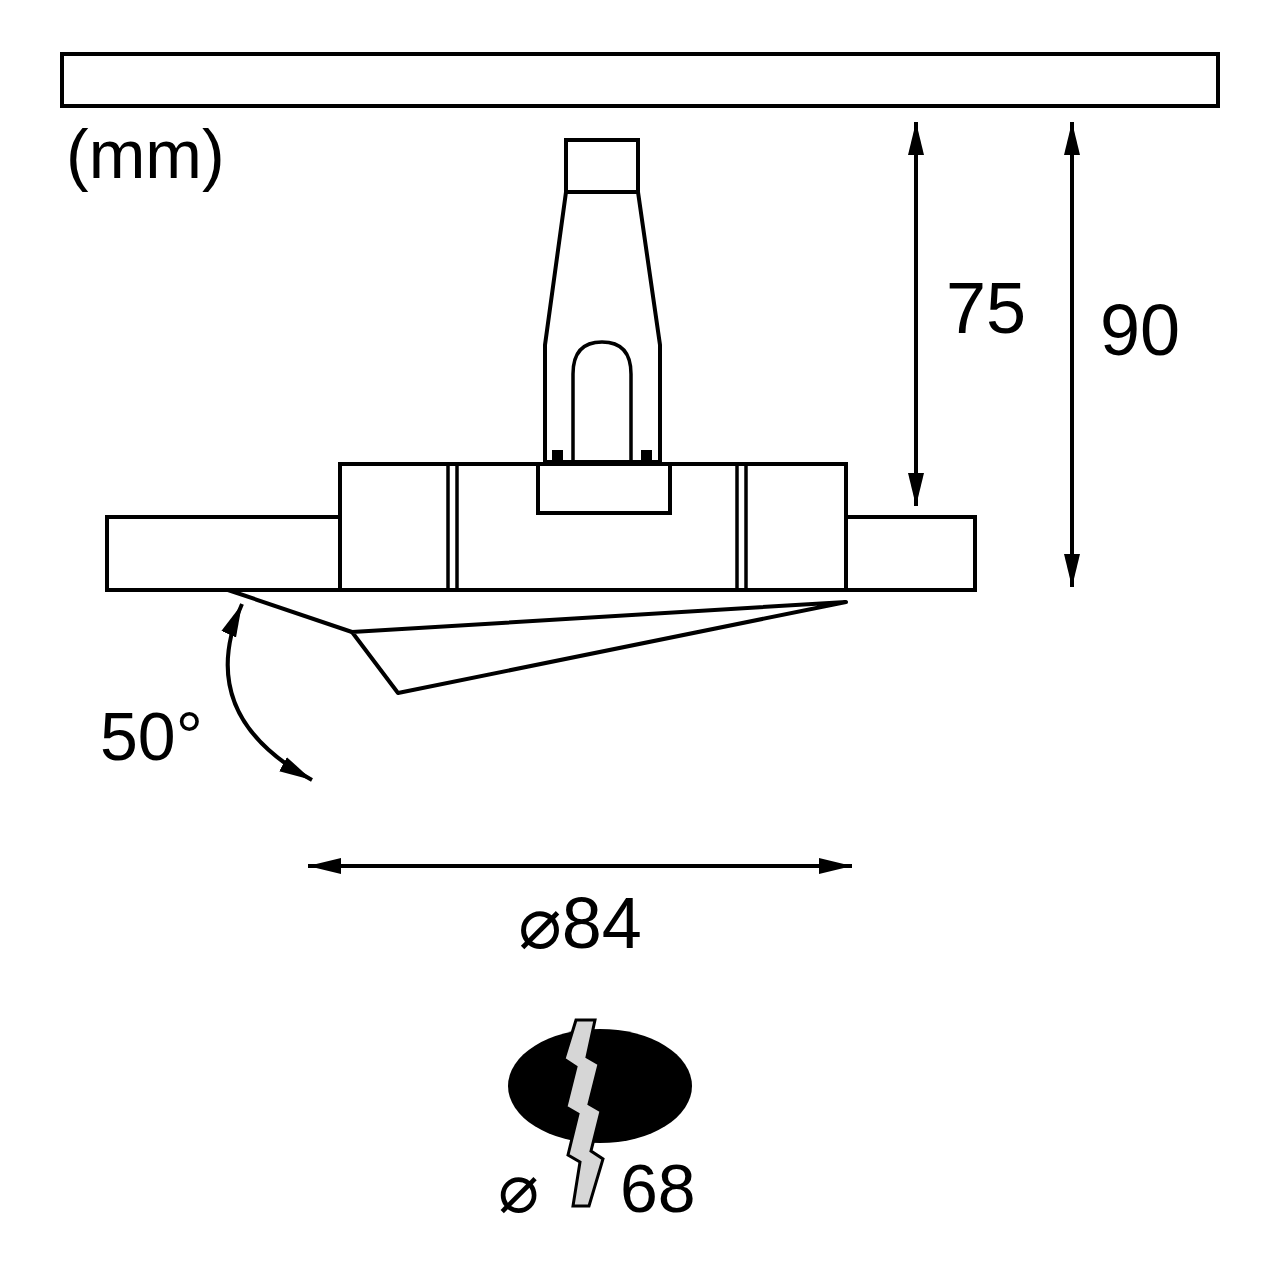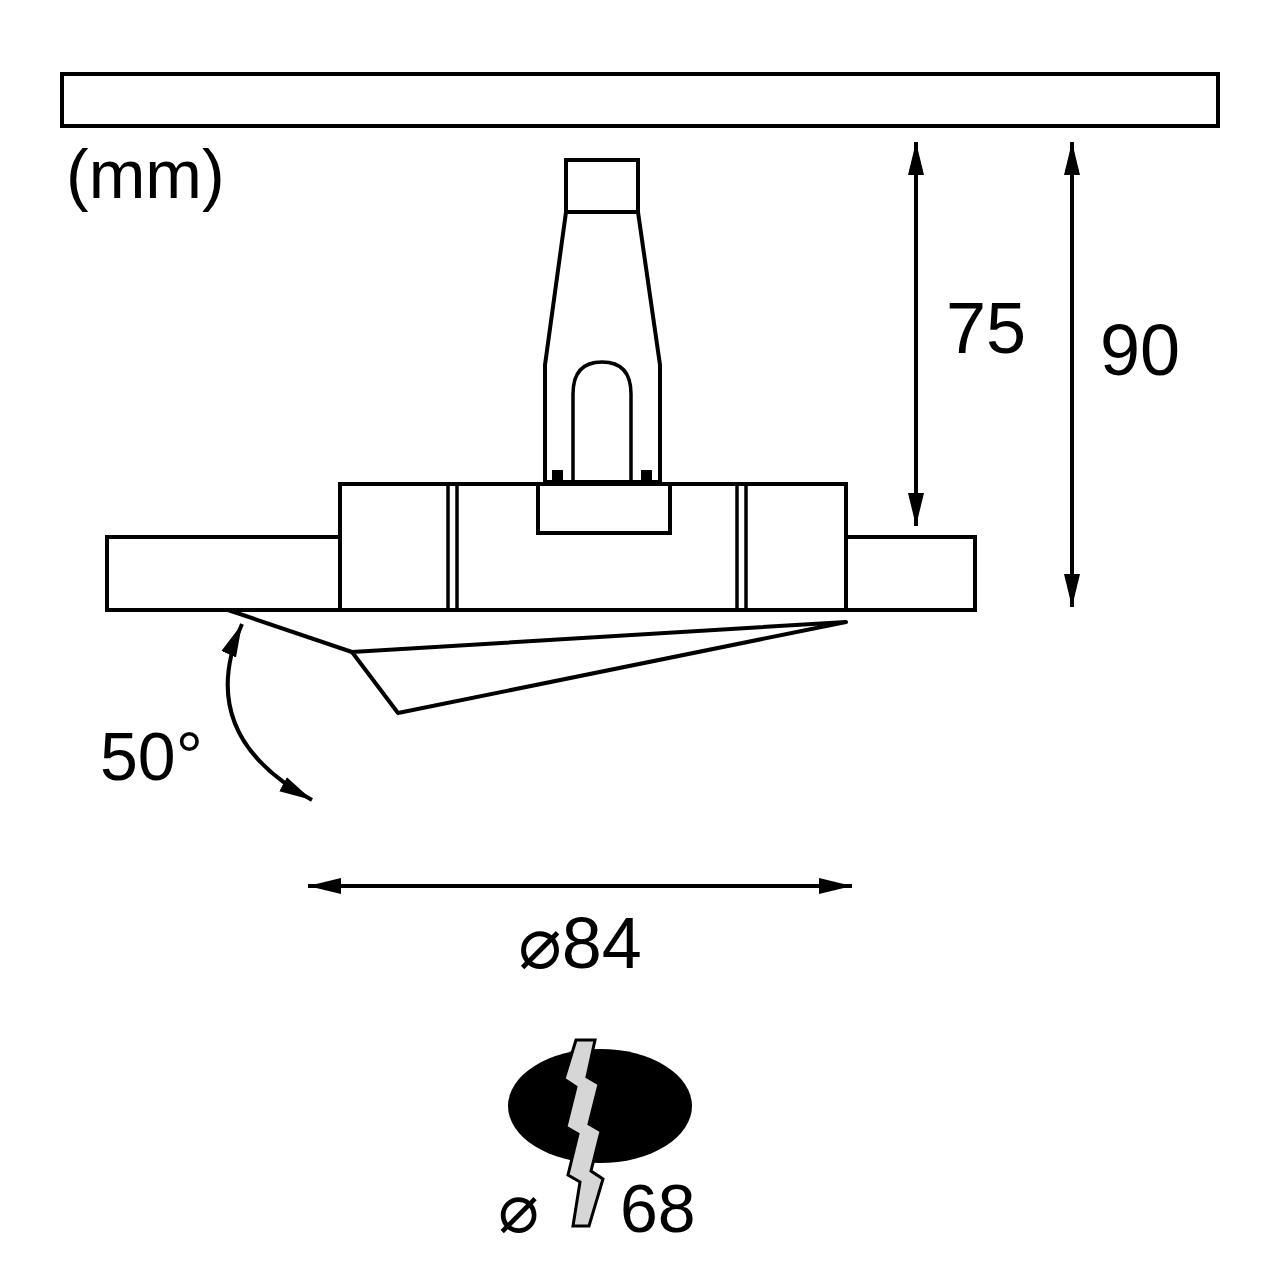--- a/index.html
+++ b/index.html
@@ -3,21 +3,21 @@
 <meta charset="utf-8">
 <style>
   html, body {
     margin: 0;
     padding: 0;
     background: #ffffff;
     width: 1280px;
     height: 1280px;
     font-family: "Liberation Sans", sans-serif;
   }
-  .stage { position: relative; width: 1280px; height: 908px; margin-top: 20px; }
+  .stage { position: relative; width: 1280px; height: 908px; }
   svg { display: block; }
   text {
     font-family: "Liberation Sans", "DejaVu Sans", sans-serif;
     fill: #000000;
     font-weight: 400;
   }
   .lbl-big   { font-size: 72px; }
   .lbl-mid   { font-size: 68px; }
   .outline   { fill: #ffffff; stroke: #000000; stroke-width: 4; }
   .line      { stroke: #000000; stroke-width: 4; fill: none; }

